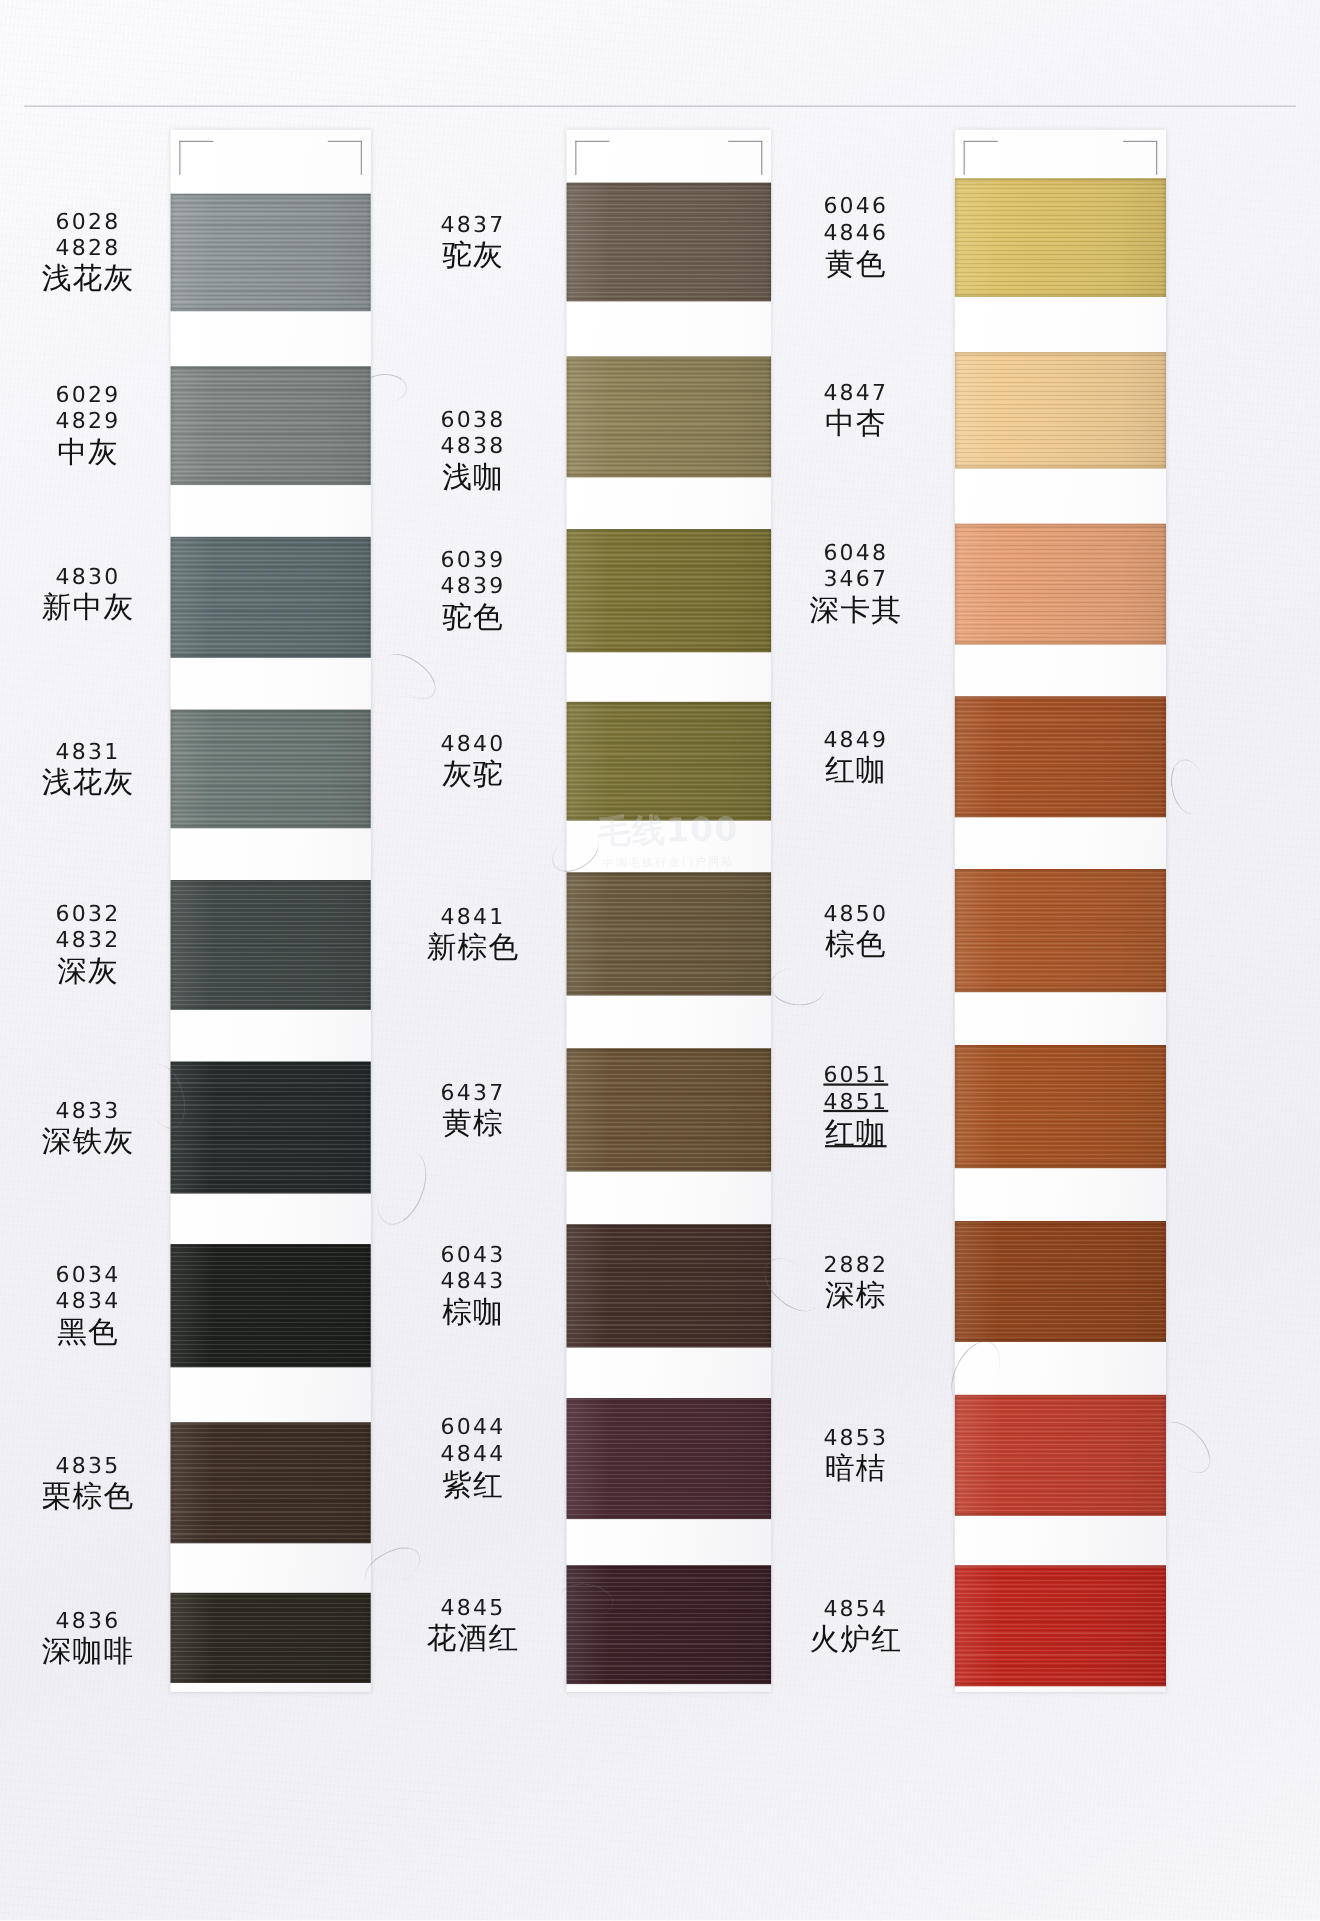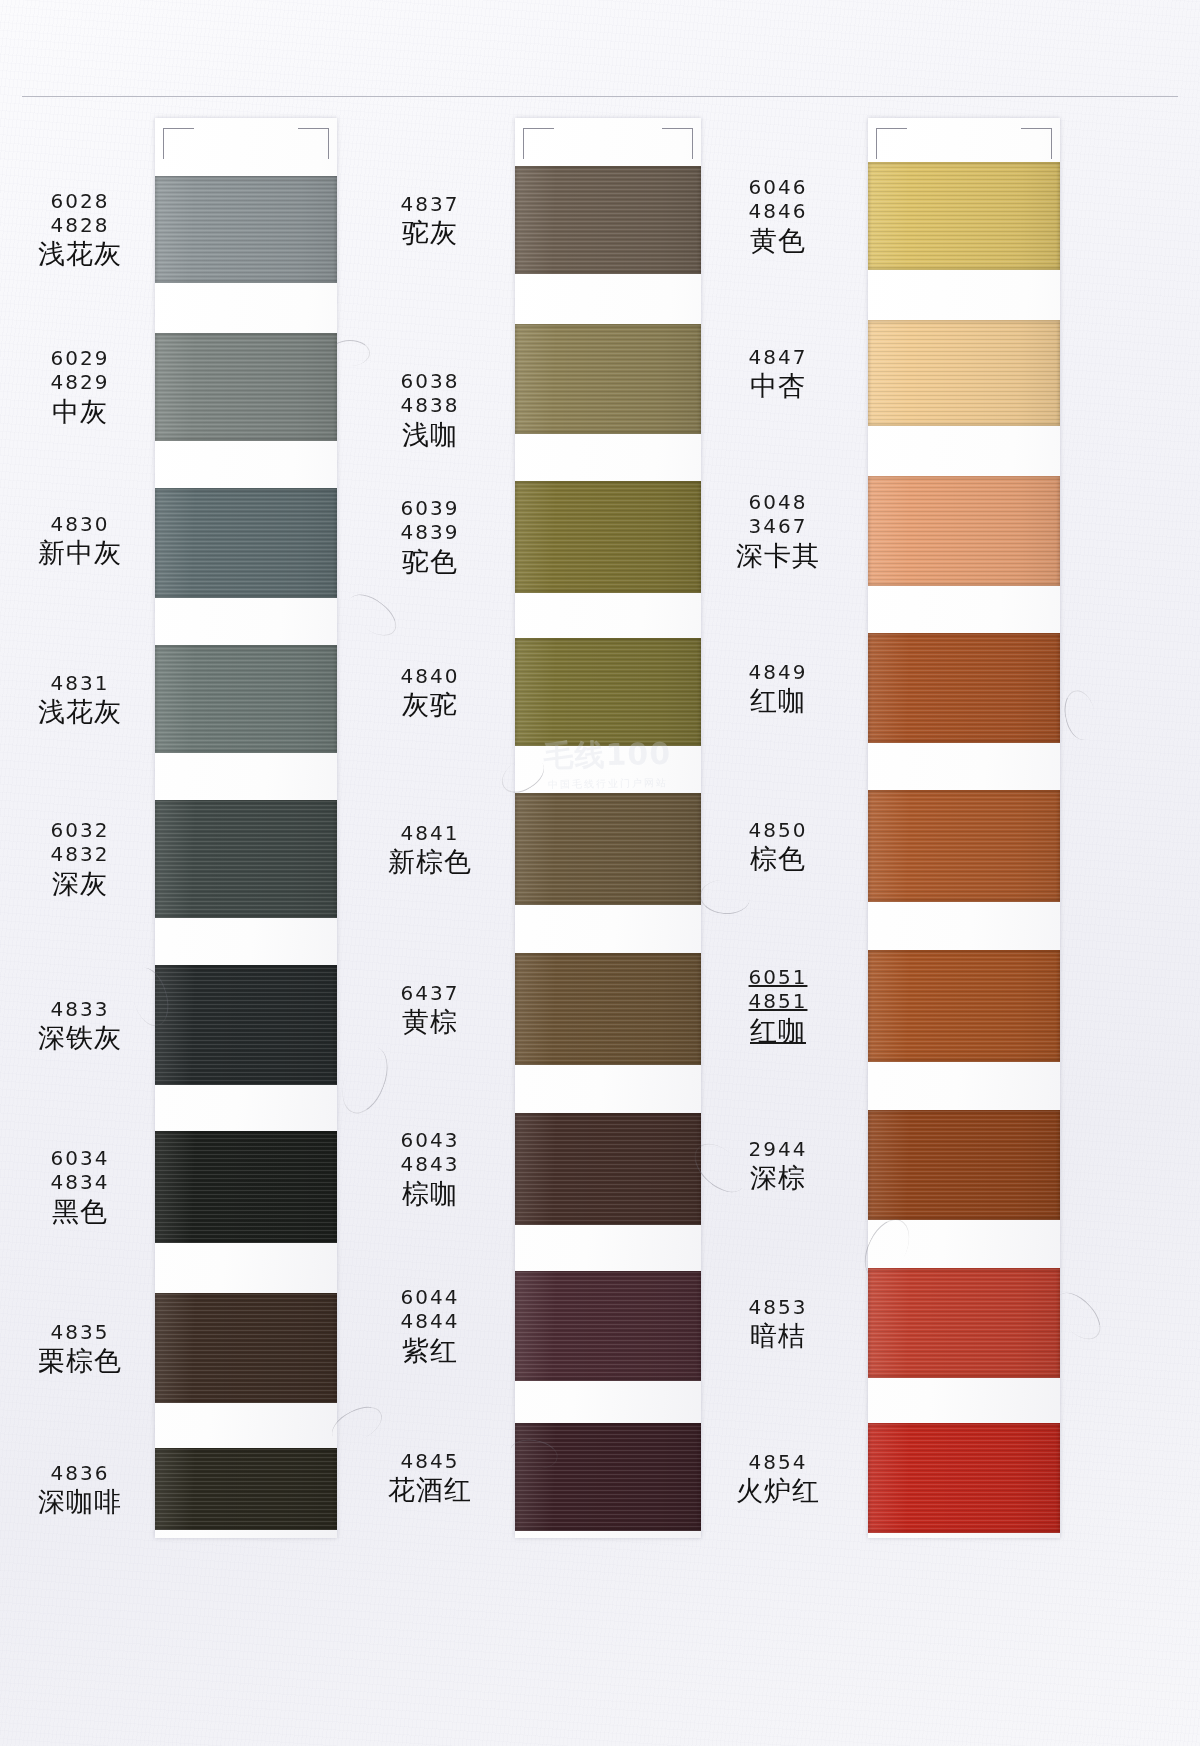--- a/index.html
+++ b/index.html
@@ -511,21 +511,21 @@
           <div class="label" style="left: -165px; width: 150px; top: 699.5px;">
             <span class="code">4850</span>
             <span class="name">棕色</span>
           </div>
           <div class="label" style="left: -165px; width: 150px; top: 847px; text-decoration: underline;">
             <span class="code">6051</span>
             <span class="code">4851</span>
             <span class="name">红咖</span>
           </div>
           <div class="label" style="left: -165px; width: 150px; top: 1018.5px;">
-            <span class="code">2944</span>
+            <span class="code">2882</span>
             <span class="name">深棕</span>
           </div>
           <div class="label" style="left: -165px; width: 150px; top: 1176.5px;">
             <span class="code">4853</span>
             <span class="name">暗桔</span>
           </div>
           <div class="label" style="left: -165px; width: 150px; top: 1331.5px;">
             <span class="code">4854</span>
             <span class="name">火炉红</span>
           </div>

